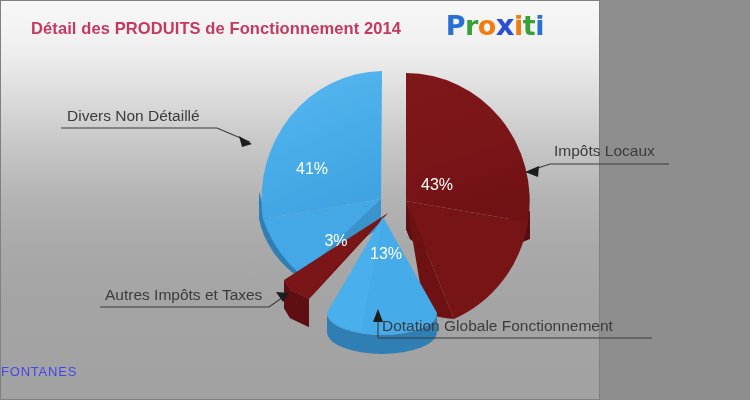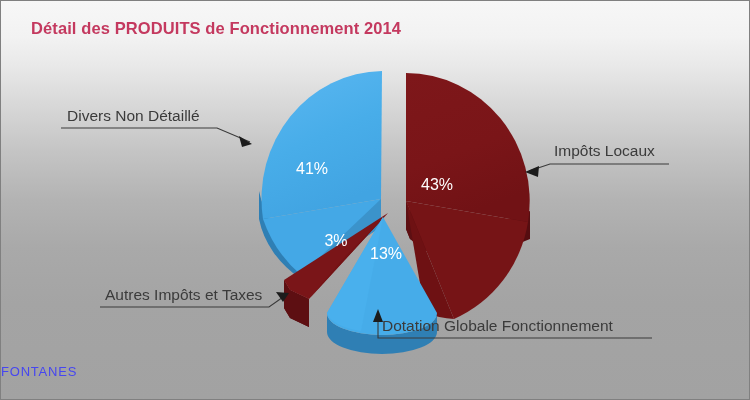--- a/index.html
+++ b/index.html
@@ -2,21 +2,21 @@
 <html><head>
 <meta charset="utf-8">
 <style>
   html,body{margin:0;padding:0;}
   body{
     width:750px;height:400px;overflow:hidden;
     font-family:"Liberation Sans",sans-serif;
     background:#8e8e8e;
   }
   #frame{
-    position:relative;width:750px;height:400px;box-sizing:border-box;
+    position:relative;width:600px;height:400px;box-sizing:border-box;
     border:1px solid #808080;
     background:linear-gradient(to bottom,#f7f7f7 0%,#f2f2f2 9%,#e9e9e9 16%,#d8d8d8 26%,#c4c4c4 38%,#b3b3b3 50%,#a9a9a9 62%,#a4a4a4 76%,#a2a2a2 100%);
   }
   #title{
     position:absolute;left:30px;top:18px;
     font-size:16.5px;font-weight:bold;color:#c4395f;
     letter-spacing:.1px;white-space:nowrap;
   }
   #logo{
     position:absolute;right:55px;top:10px;
@@ -34,20 +34,23 @@
   .pct{font-size:16px;fill:#ffffff;font-family:"Liberation Sans",sans-serif;}
   .ldr{stroke:#3a3a3a;stroke-width:1.1;fill:none;}
 </style>
 </head>
 <body>
 
 <div id="frame">
 
   <div id="title">Détail des PRODUITS de Fonctionnement 2014</div>
 
+  <div id="logo">
+    <span style="color:#2a6fd4">P</span><span style="color:#3aa03a">r</span><span style="color:#f07c10">o</span><span style="color:#2a4fd4;font-size:29px">x</span><span style="color:#f07c10">i</span><span style="color:#3aa03a">t</span><span style="color:#2a6fd4">i</span>
+  </div>
 
   <svg width="750" height="400">
     <defs>
       <linearGradient id="blueTop" x1="0" y1="0" x2="0.35" y2="1">
         <stop offset="0%" stop-color="#5cb8f2"></stop>
         <stop offset="55%" stop-color="#48ade9"></stop>
         <stop offset="100%" stop-color="#41a4e2"></stop>
       </linearGradient>
       <linearGradient id="redTop" x1="0" y1="0" x2="0.3" y2="1">
         <stop offset="0%" stop-color="#7e171a"></stop>

